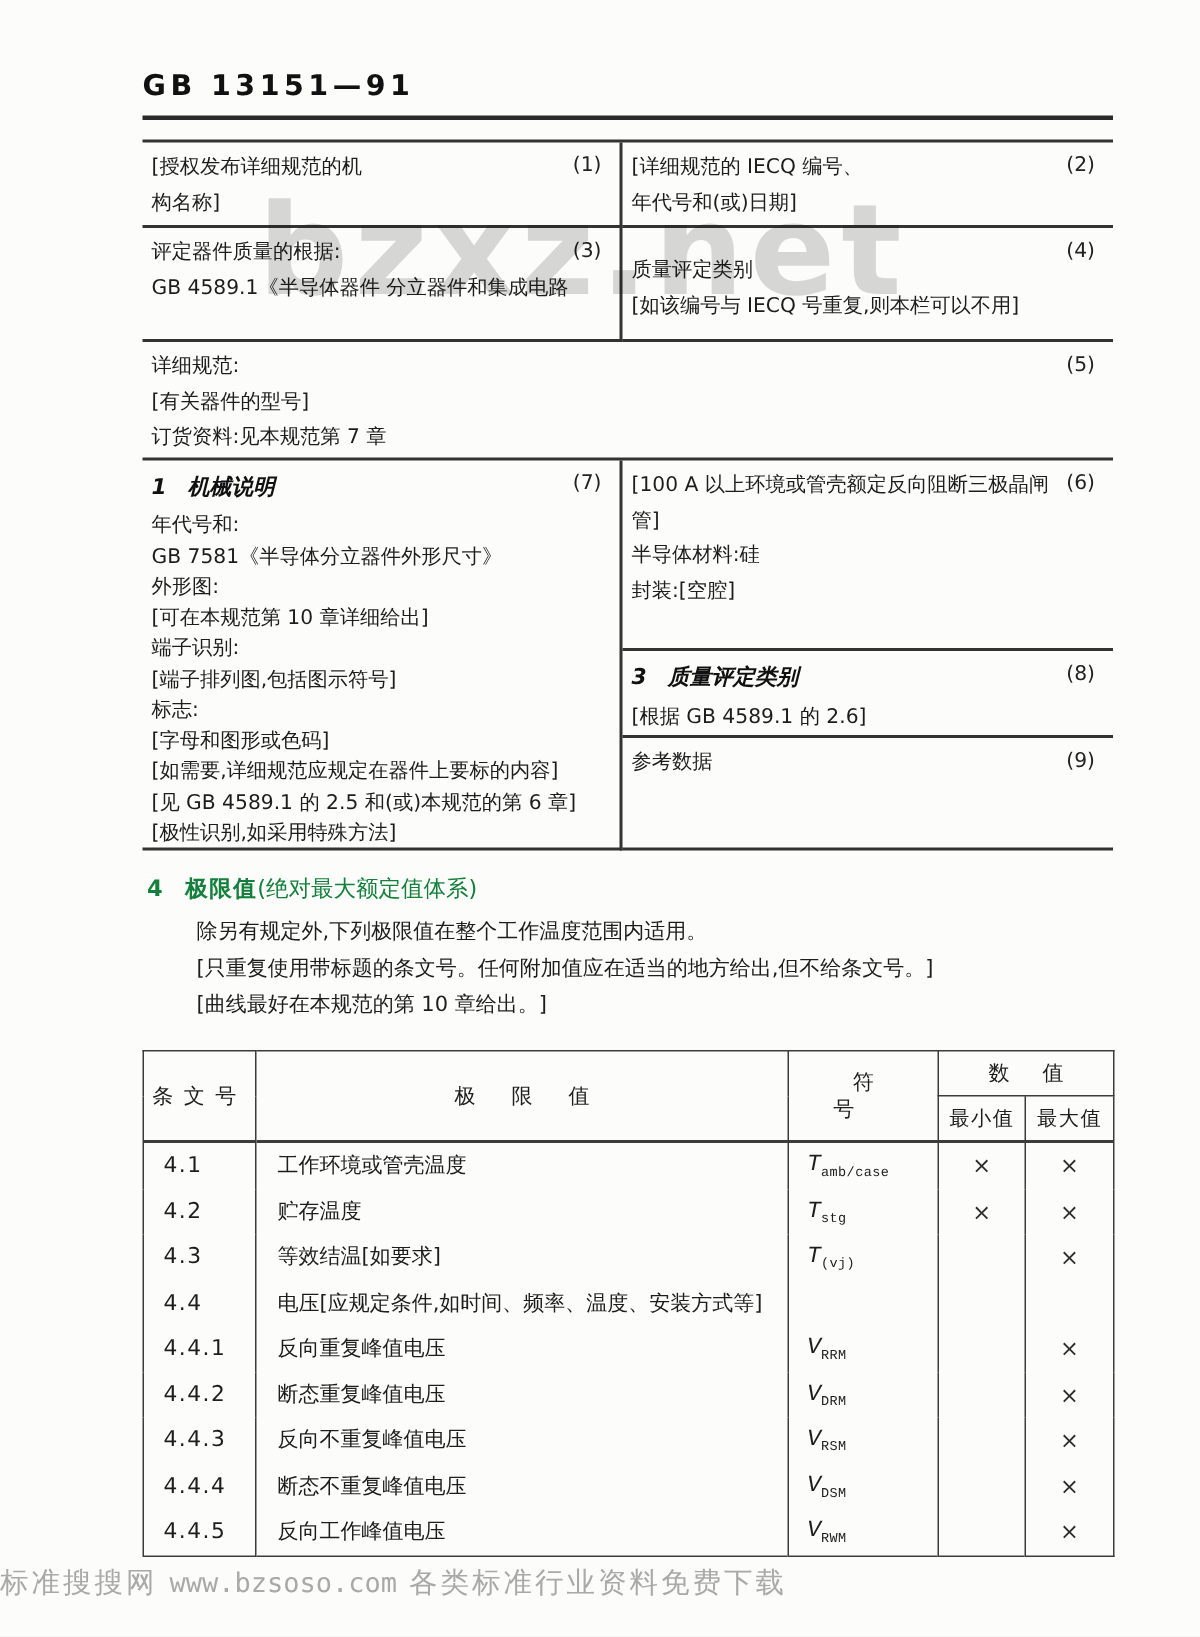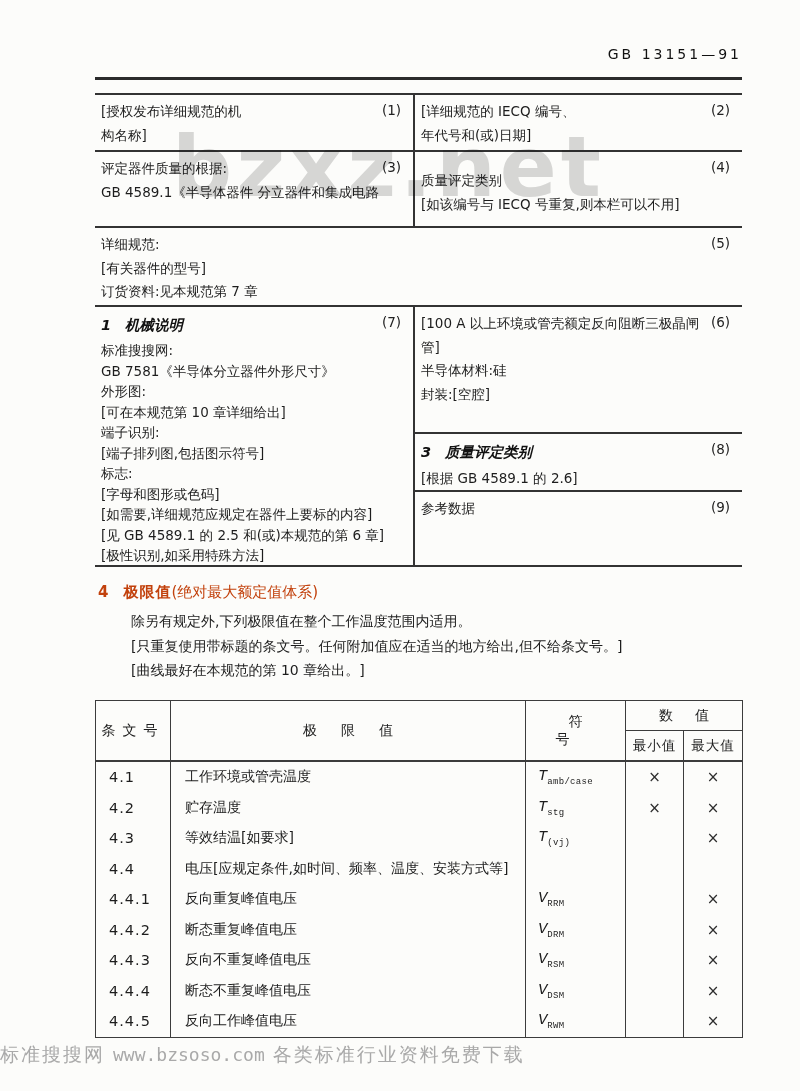--- a/index.html
+++ b/index.html
@@ -6,22 +6,22 @@
   body{width:800px;height:1091px;background:#e9e9e9;}
   .page{
     position:relative;width:800px;height:1091px;overflow:hidden;
     background:#fcfcfa;
     font-family:"DejaVu Sans",sans-serif;
     color:#1d1d1d;
   }
   .content{position:absolute;left:95px;top:0;width:647px;z-index:1;}
 
   .doc-title{
-    position:absolute;top:46px;left:0;width:647px;text-align:right;
-    font-size:14px;font-weight:normal;letter-spacing:3px;color:#111;
+    position:absolute;top:46px;left:0;width:647px;text-align:left;
+    font-size:19px;font-weight:bold;letter-spacing:3px;color:#111;
   }
   .title-rule{
     position:absolute;top:77px;left:0;width:647px;height:3px;background:#2b2b2b;
   }
 
   
   .spec-form{
     position:absolute;top:93px;left:0;width:647px;
     display:grid;
     grid-template-columns:320px 327px;
@@ -36,21 +36,21 @@
   }
   .fcell.leftcol{border-right:2px solid #333;}
   .c-mech{grid-column:1;grid-row:4 / span 3;}
   .fnum{position:absolute;top:7px;right:12px;font-size:13.5px;color:#222;}
   .fline{line-height:23.5px;white-space:nowrap;}
   .fheading{font-weight:bold;font-size:14.5px;line-height:26px;margin-bottom:2px;color:#111;font-style:italic;}
   .fheading .ht{margin-left:14px;}
   .mech-lines .fline{line-height:20.5px;}
 
   
-  .sec4-heading{position:absolute;top:583px;left:3px;font-size:15px;color:#c2410c;}
+  .sec4-heading{position:absolute;top:583px;left:3px;font-size:15px;color:#15803d;}
   .sec4-heading b{letter-spacing:1px;}
   .sec4-heading .hno{margin-right:14px;}
   .sec4-paras{position:absolute;top:609px;left:36px;width:611px;font-size:14px;}
   .sec4-paras div{line-height:24.5px;white-space:nowrap;}
 
   
   .limits{
     position:absolute;top:700px;left:0;width:647px;
     border-collapse:collapse;table-layout:fixed;
     font-size:14px;color:#1d1d1d;
@@ -132,21 +132,21 @@
         <span class="fnum">(5)</span>
         <div class="fline">详细规范:</div>
         <div class="fline">[有关器件的型号]</div>
         <div class="fline">订货资料:见本规范第 7 章</div>
       </div>
 
       <div class="fcell leftcol c-mech">
         <span class="fnum">(7)</span>
         <div class="fheading"><span>1</span><span class="ht">机械说明</span></div>
         <div class="mech-lines">
-          <div class="fline">标准搜搜网:</div>
+          <div class="fline">年代号和:</div>
           <div class="fline">GB 7581《半导体分立器件外形尺寸》</div>
           <div class="fline">外形图:</div>
           <div class="fline">[可在本规范第 10 章详细给出]</div>
           <div class="fline">端子识别:</div>
           <div class="fline">[端子排列图,包括图示符号]</div>
           <div class="fline">标志:</div>
           <div class="fline">[字母和图形或色码]</div>
           <div class="fline">[如需要,详细规范应规定在器件上要标的内容]</div>
           <div class="fline">[见 GB 4589.1 的 2.5 和(或)本规范的第 6 章]</div>
           <div class="fline">[极性识别,如采用特殊方法]</div>

